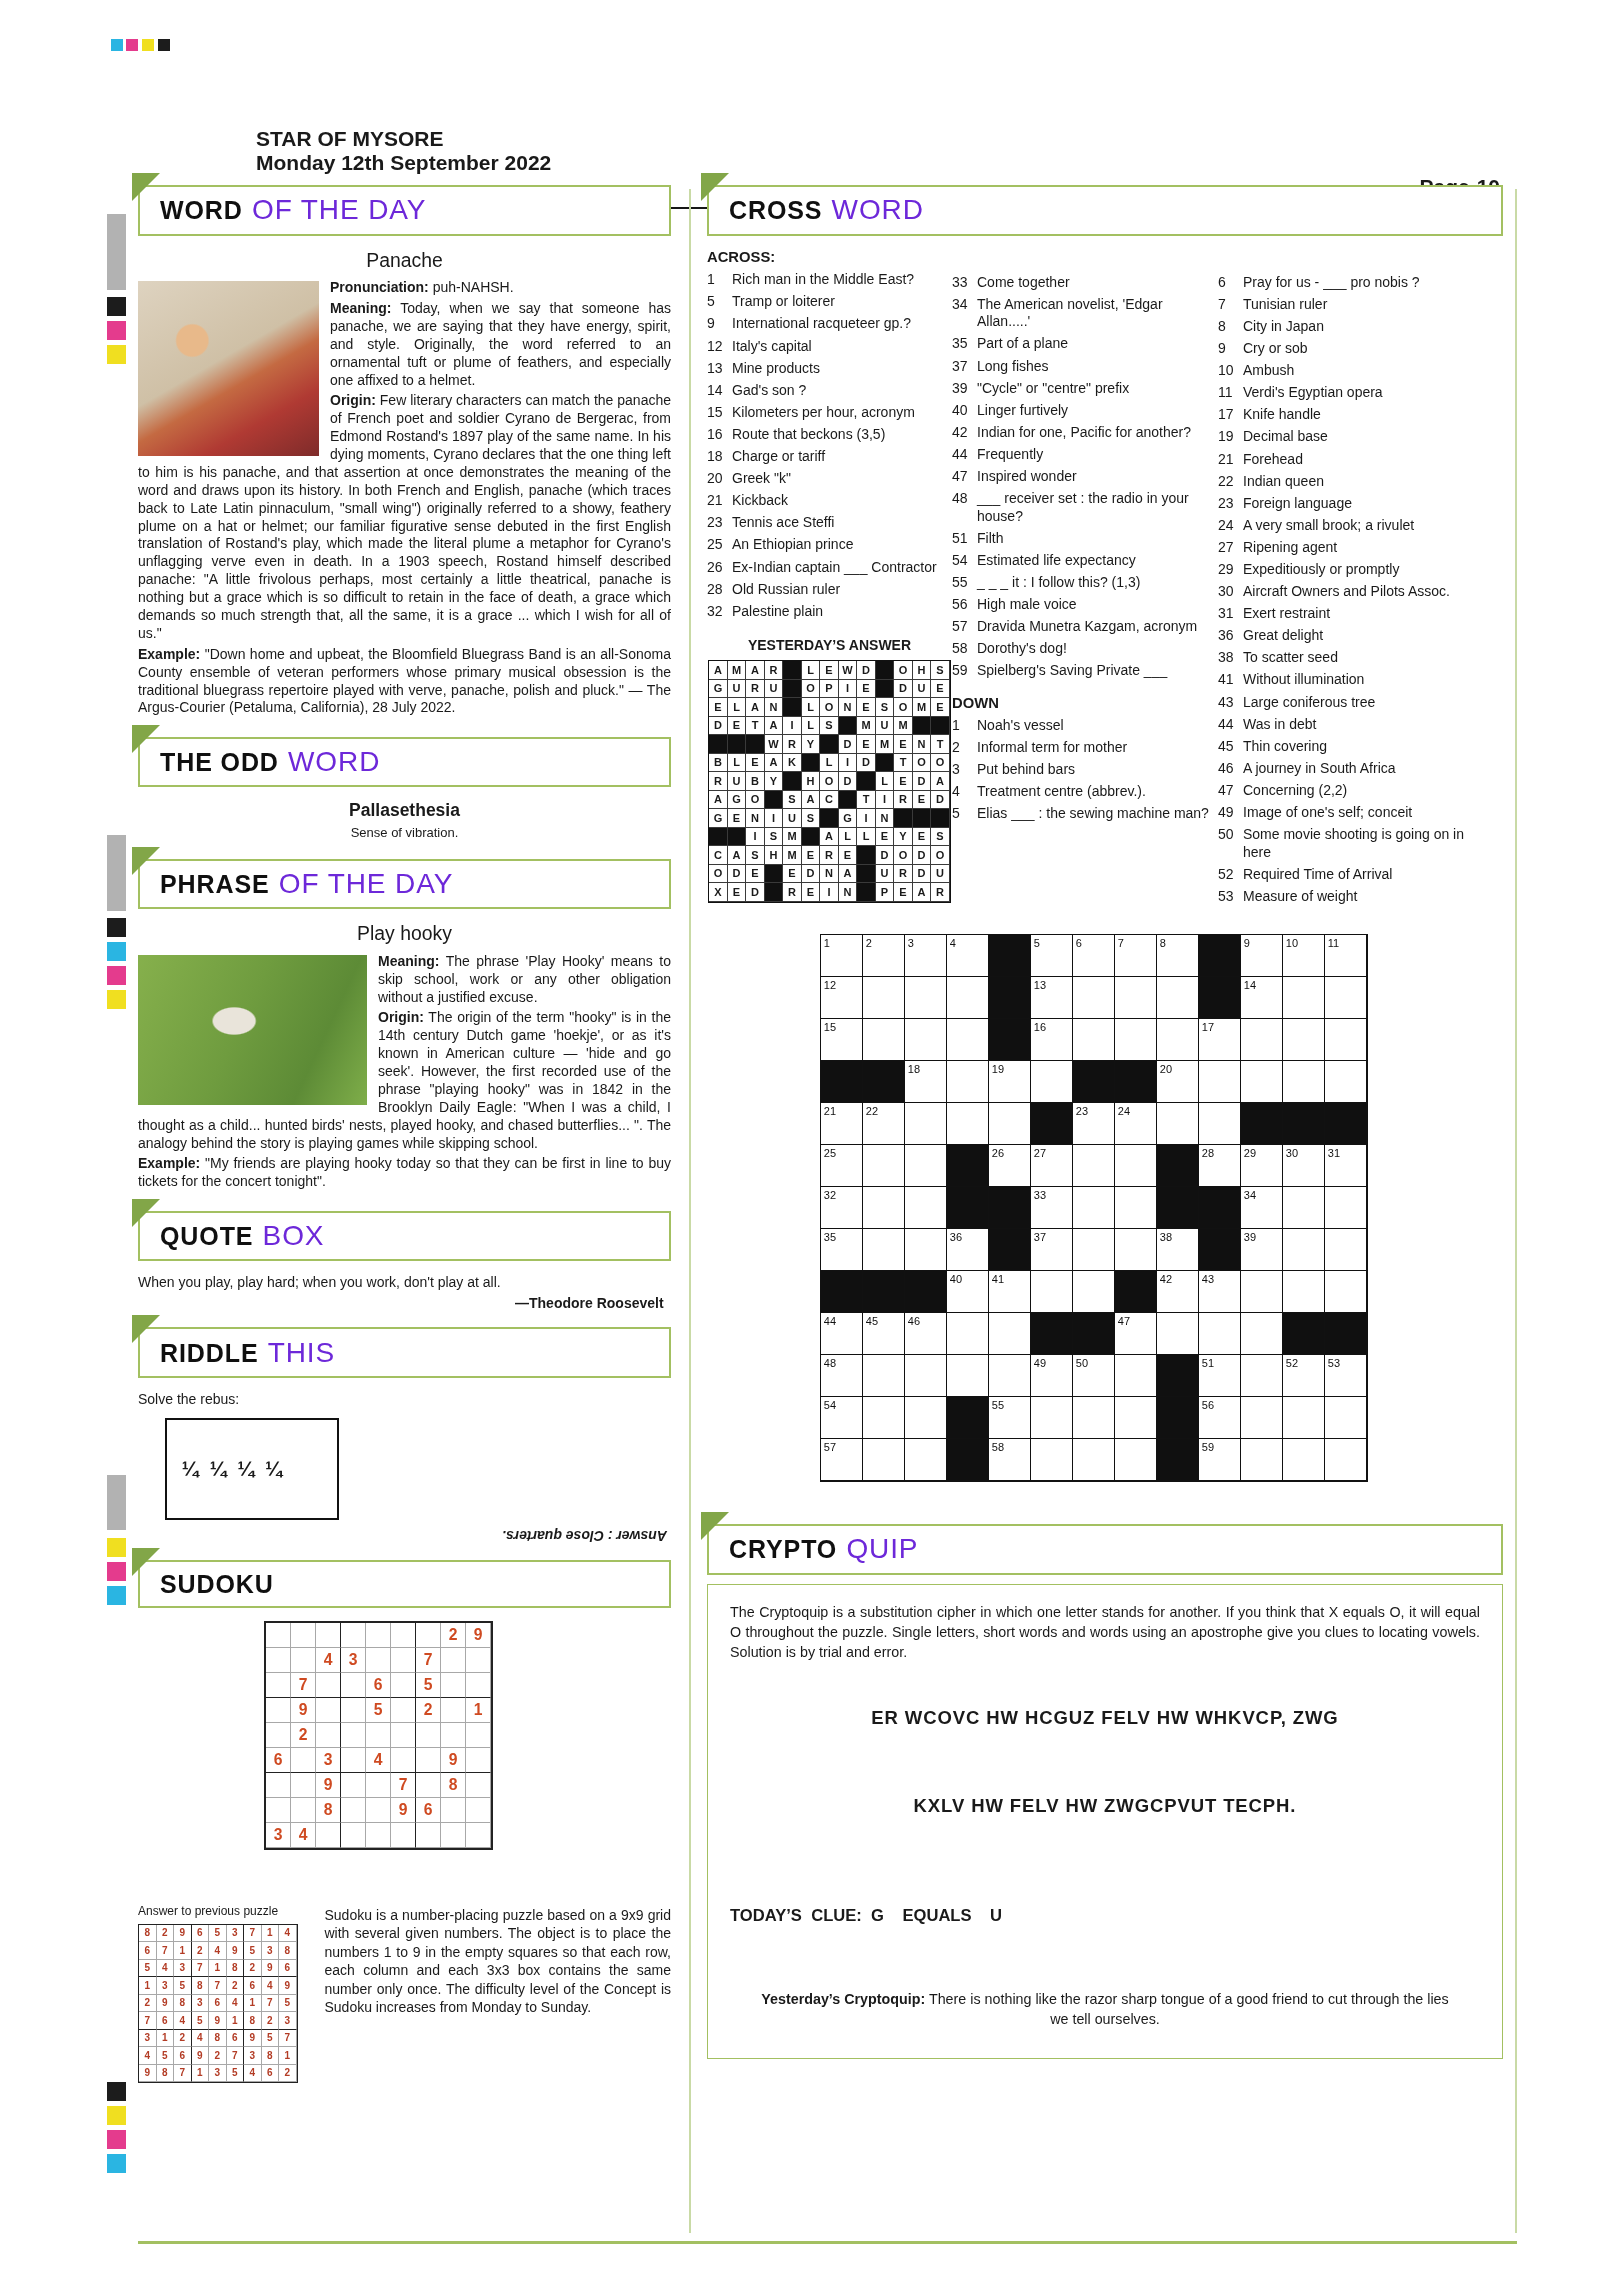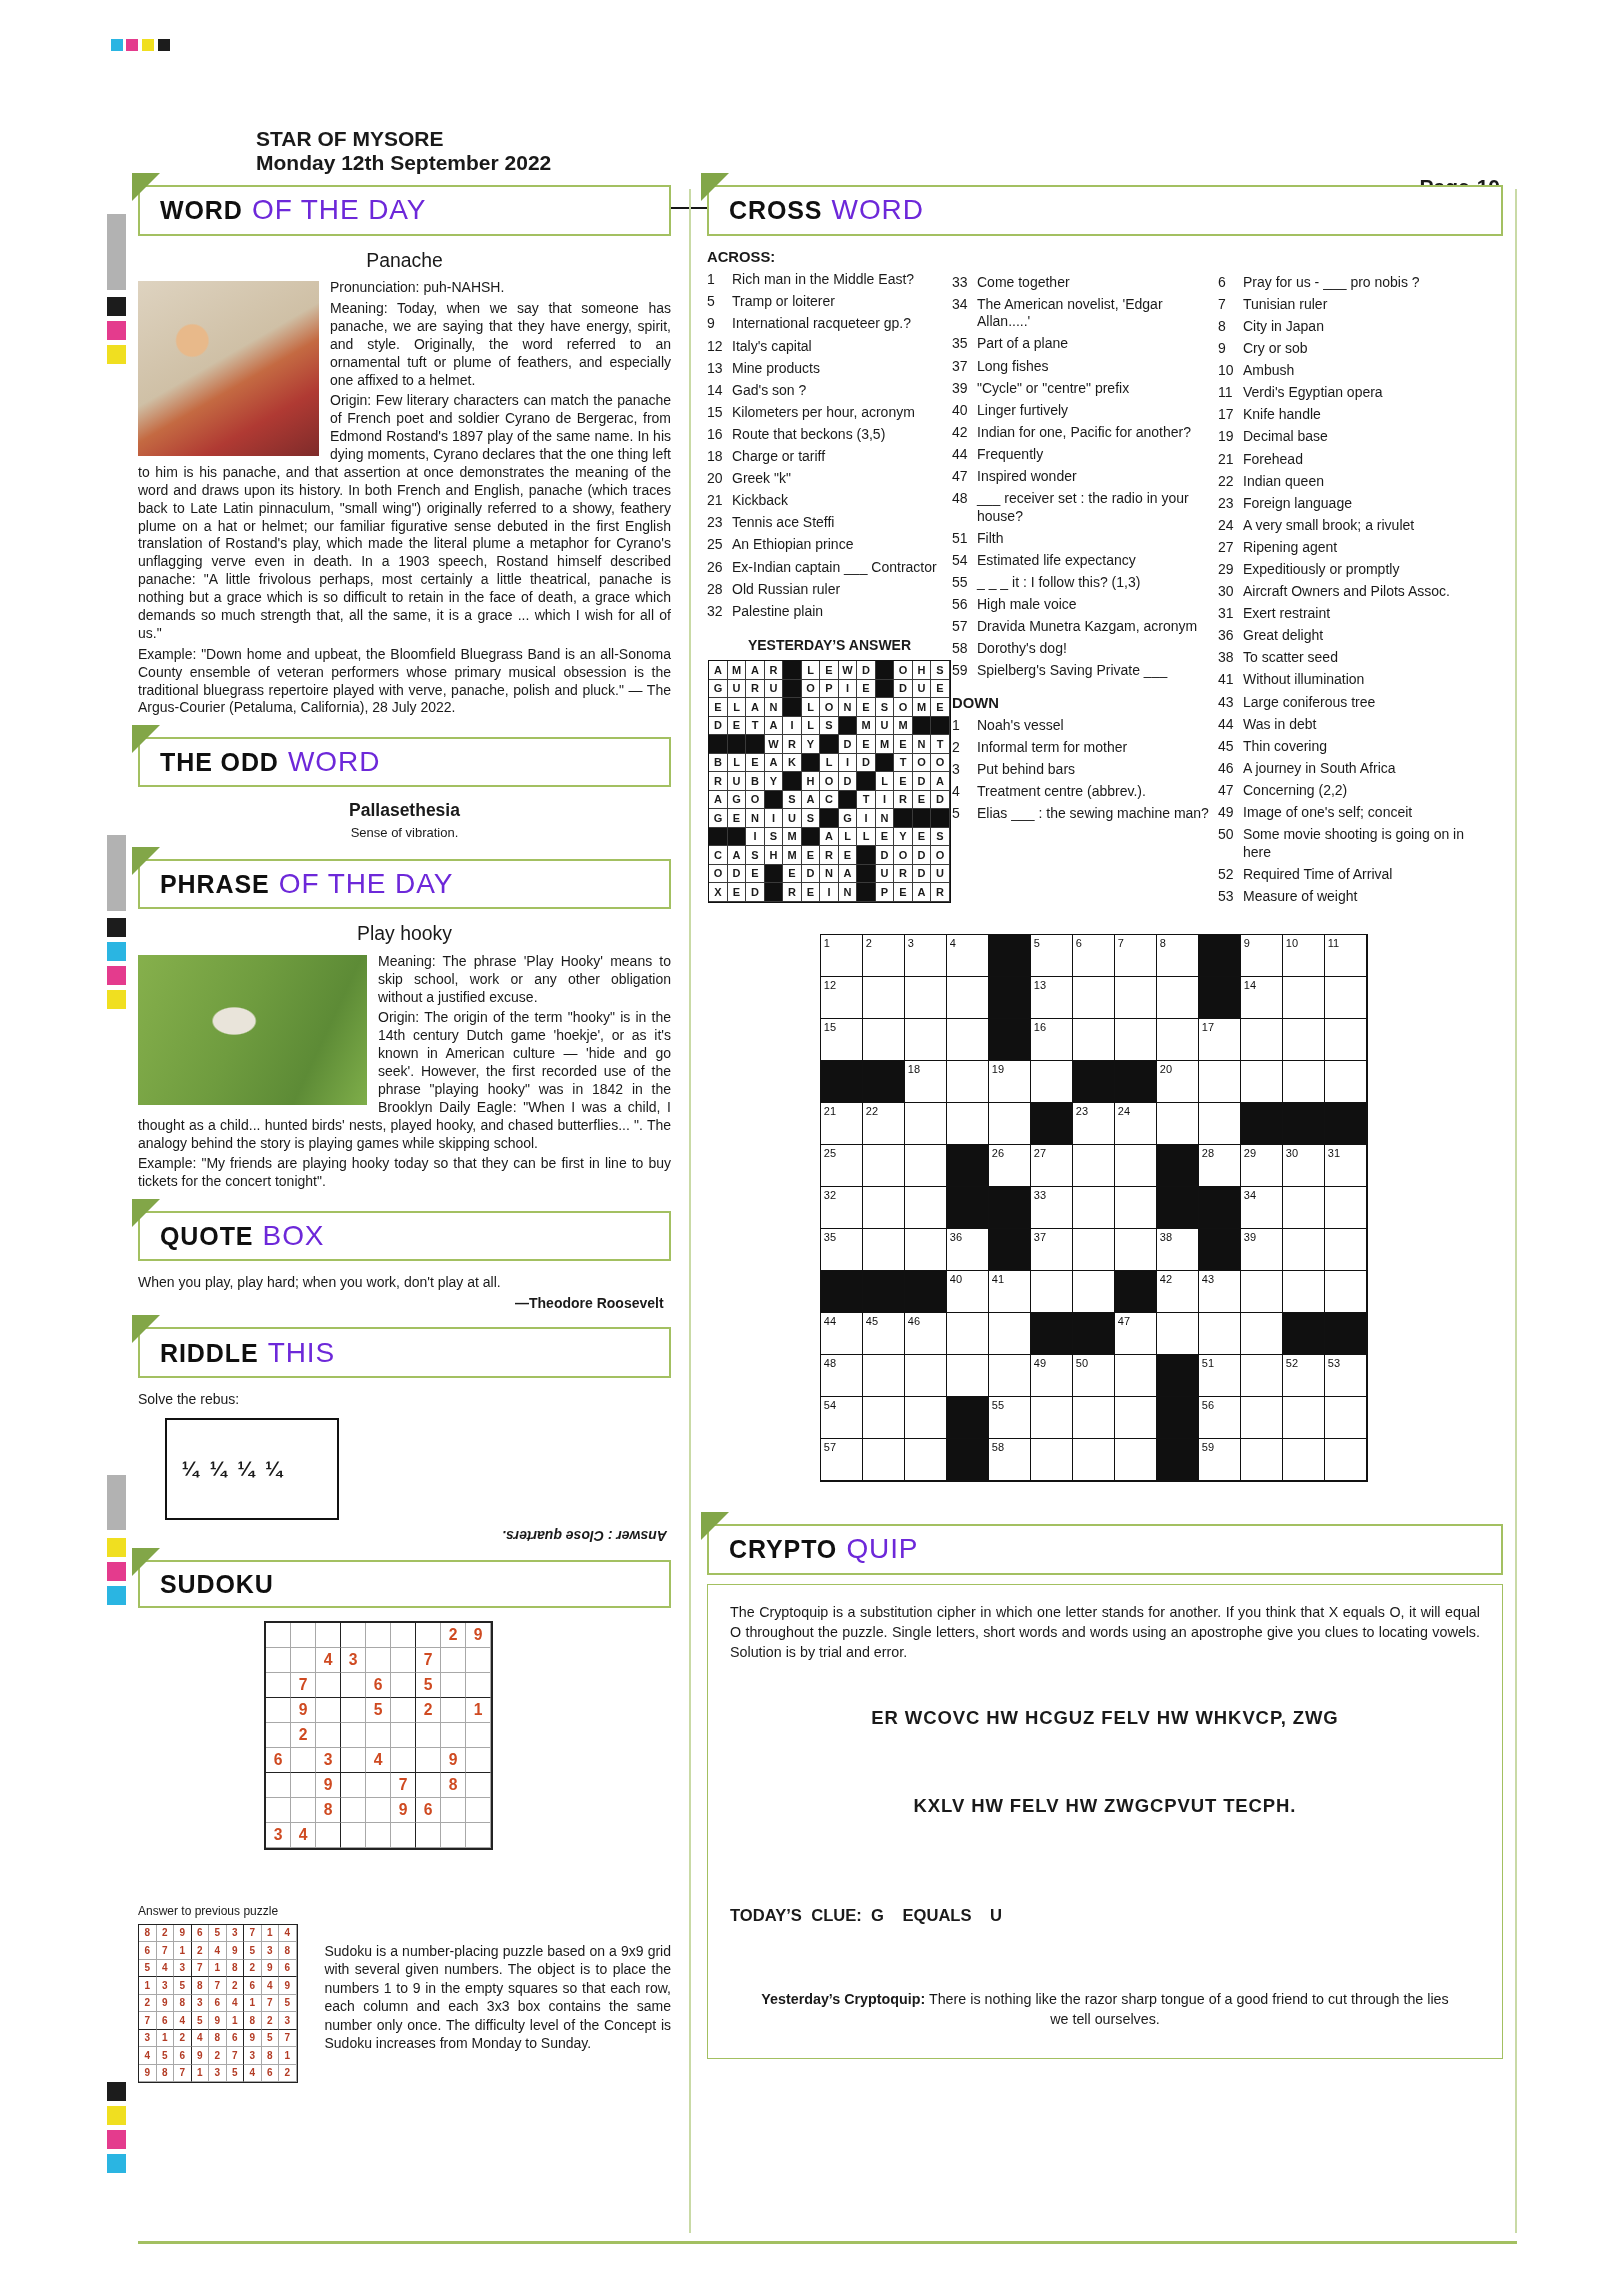--- a/index.html
+++ b/index.html
@@ -29,21 +29,21 @@
             padding:7.4px 13px 7.4px 20px;display:flex;align-items:baseline;gap:9.2px;}
   .fold{position:absolute;left:-8.3px;top:-14px;width:0;height:0;
         border-top:28px solid #82a648;border-right:28px solid transparent;}
   .sh-bold{font-weight:bold;font-size:25px;letter-spacing:0.9px;color:#101010;}
   .sh-light{font-size:28px;color:#6d28d9;letter-spacing:0.9px;}
 
   
   .entry-title{text-align:center;font-weight:normal;font-size:19.4px;margin:1.8px 0 7.4px;}
   .body-text{font-size:14px;line-height:1.28;text-align:justify;}
   .body-text p{margin:0 0 2.8px;}
-  .lbl{font-weight:normal;}
+  .lbl{font-weight:bold;}
   .photo{float:left;margin:1.8px 11px 3.7px 0;}
   .photo-panache{width:181px;height:175px;
     background:radial-gradient(circle at 30% 34%,#e8b98a 0 9%,rgba(0,0,0,0) 10%),
                linear-gradient(150deg,#ded3c0 0%,#cfc0a6 45%,#c46a42 58%,#b03a33 76%,#7e2b2a 100%);}
   .photo-hooky{width:229px;height:150px;
     background:radial-gradient(ellipse at 42% 44%,#e9e4da 0 11%,rgba(0,0,0,0) 12%),
                linear-gradient(115deg,#86b04c 0%,#6f9c3f 45%,#5d8b36 75%,#7fae4a 100%);}
   .sec-gap{height:16.6px;clear:both;}
 
   .odd-title{text-align:center;font-weight:bold;font-size:17.5px;margin:3.7px 0 3.7px;}
@@ -67,21 +67,21 @@
          align-items:center;justify-content:center;font-weight:bold;font-size:15.7px;color:#cf4a21;}
   .sagrid{display:grid;grid-template-columns:repeat(9,17.5px);grid-auto-rows:17.5px;
           border:1.8px solid #222;width:fit-content;}
   .sacell{border-right:0.9px solid #a8a8a8;border-bottom:0.9px solid #a8a8a8;display:flex;
           align-items:center;justify-content:center;font-weight:bold;font-size:10px;color:#b33c25;}
   .bR{border-right:1.8px solid #222 !important;}
   .bB{border-bottom:1.8px solid #222 !important;}
   .sudoku-bottom{display:flex;gap:18.5px;margin-top:54px;}
   .ans-block{width:168px;flex:none;}
   .ans-label{font-size:12px;margin-bottom:5.5px;}
-  .sudoku-desc{flex:1;font-size:14px;line-height:1.32;text-align:justify;padding-top:1.8px;margin-top:36px;}
+  .sudoku-desc{flex:1;font-size:14px;line-height:1.32;text-align:justify;padding-top:1.8px;}
 
   
   .clues{display:flex;font-size:14px;}
   .cluecol{width:245px;flex:none;}
   .cluecol.cb{width:266px;}
   .cluecol.cc{width:257px;}
   .pad-top{padding-top:25px;}
   .list-head{font-weight:bold;font-size:14.8px;margin:0 0 6.5px;}
   .down-head{margin-top:14.8px;}
   .clue{display:flex;margin-bottom:4.6px;line-height:1.25;}

